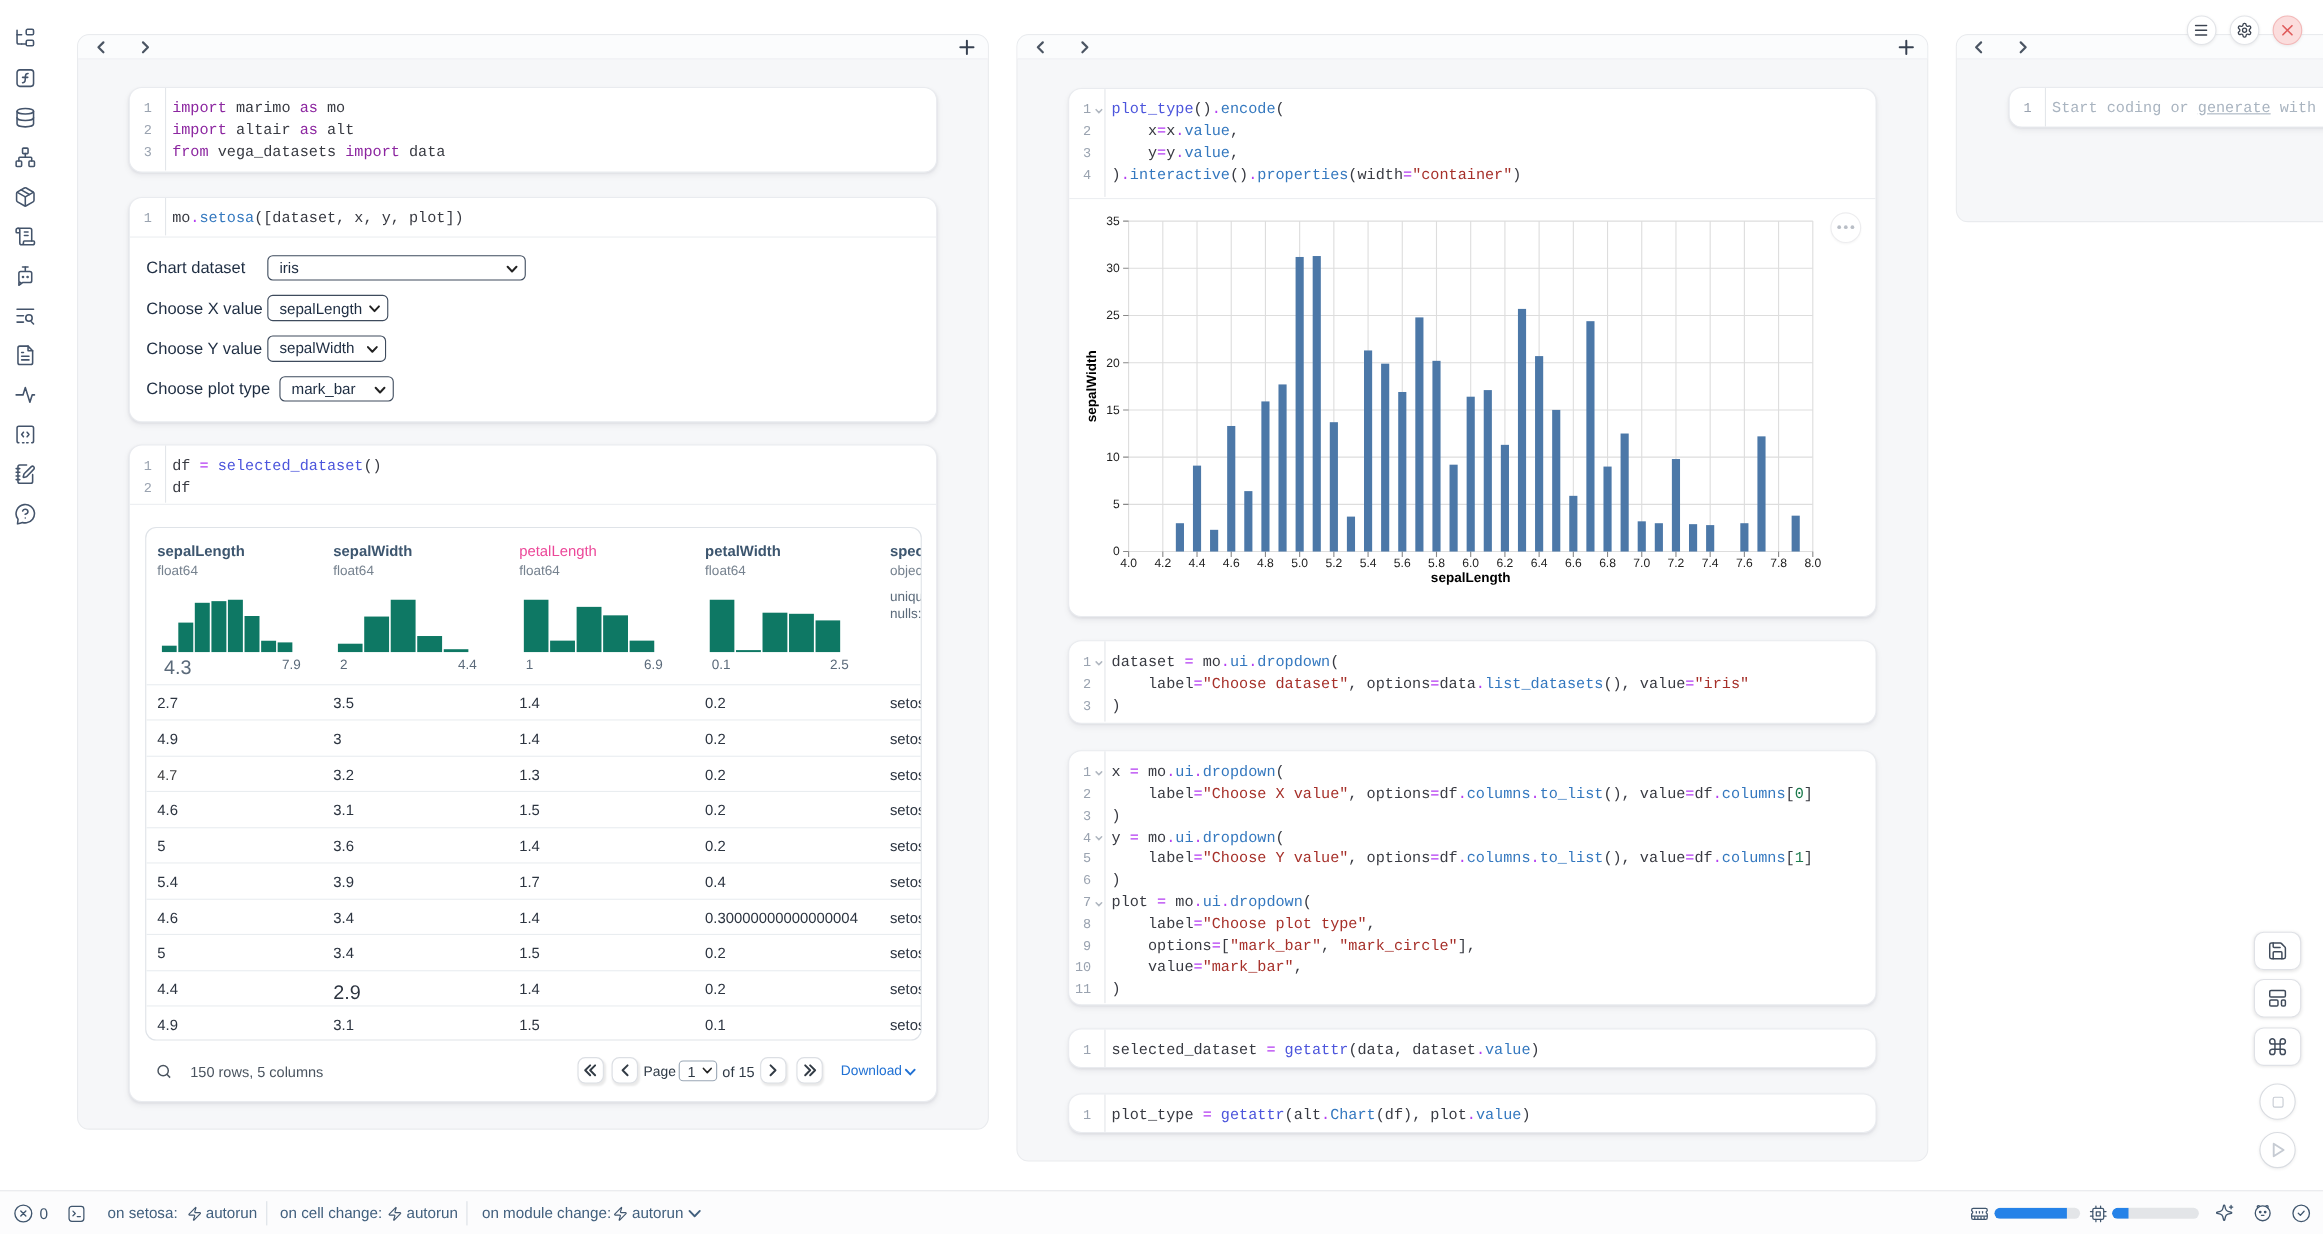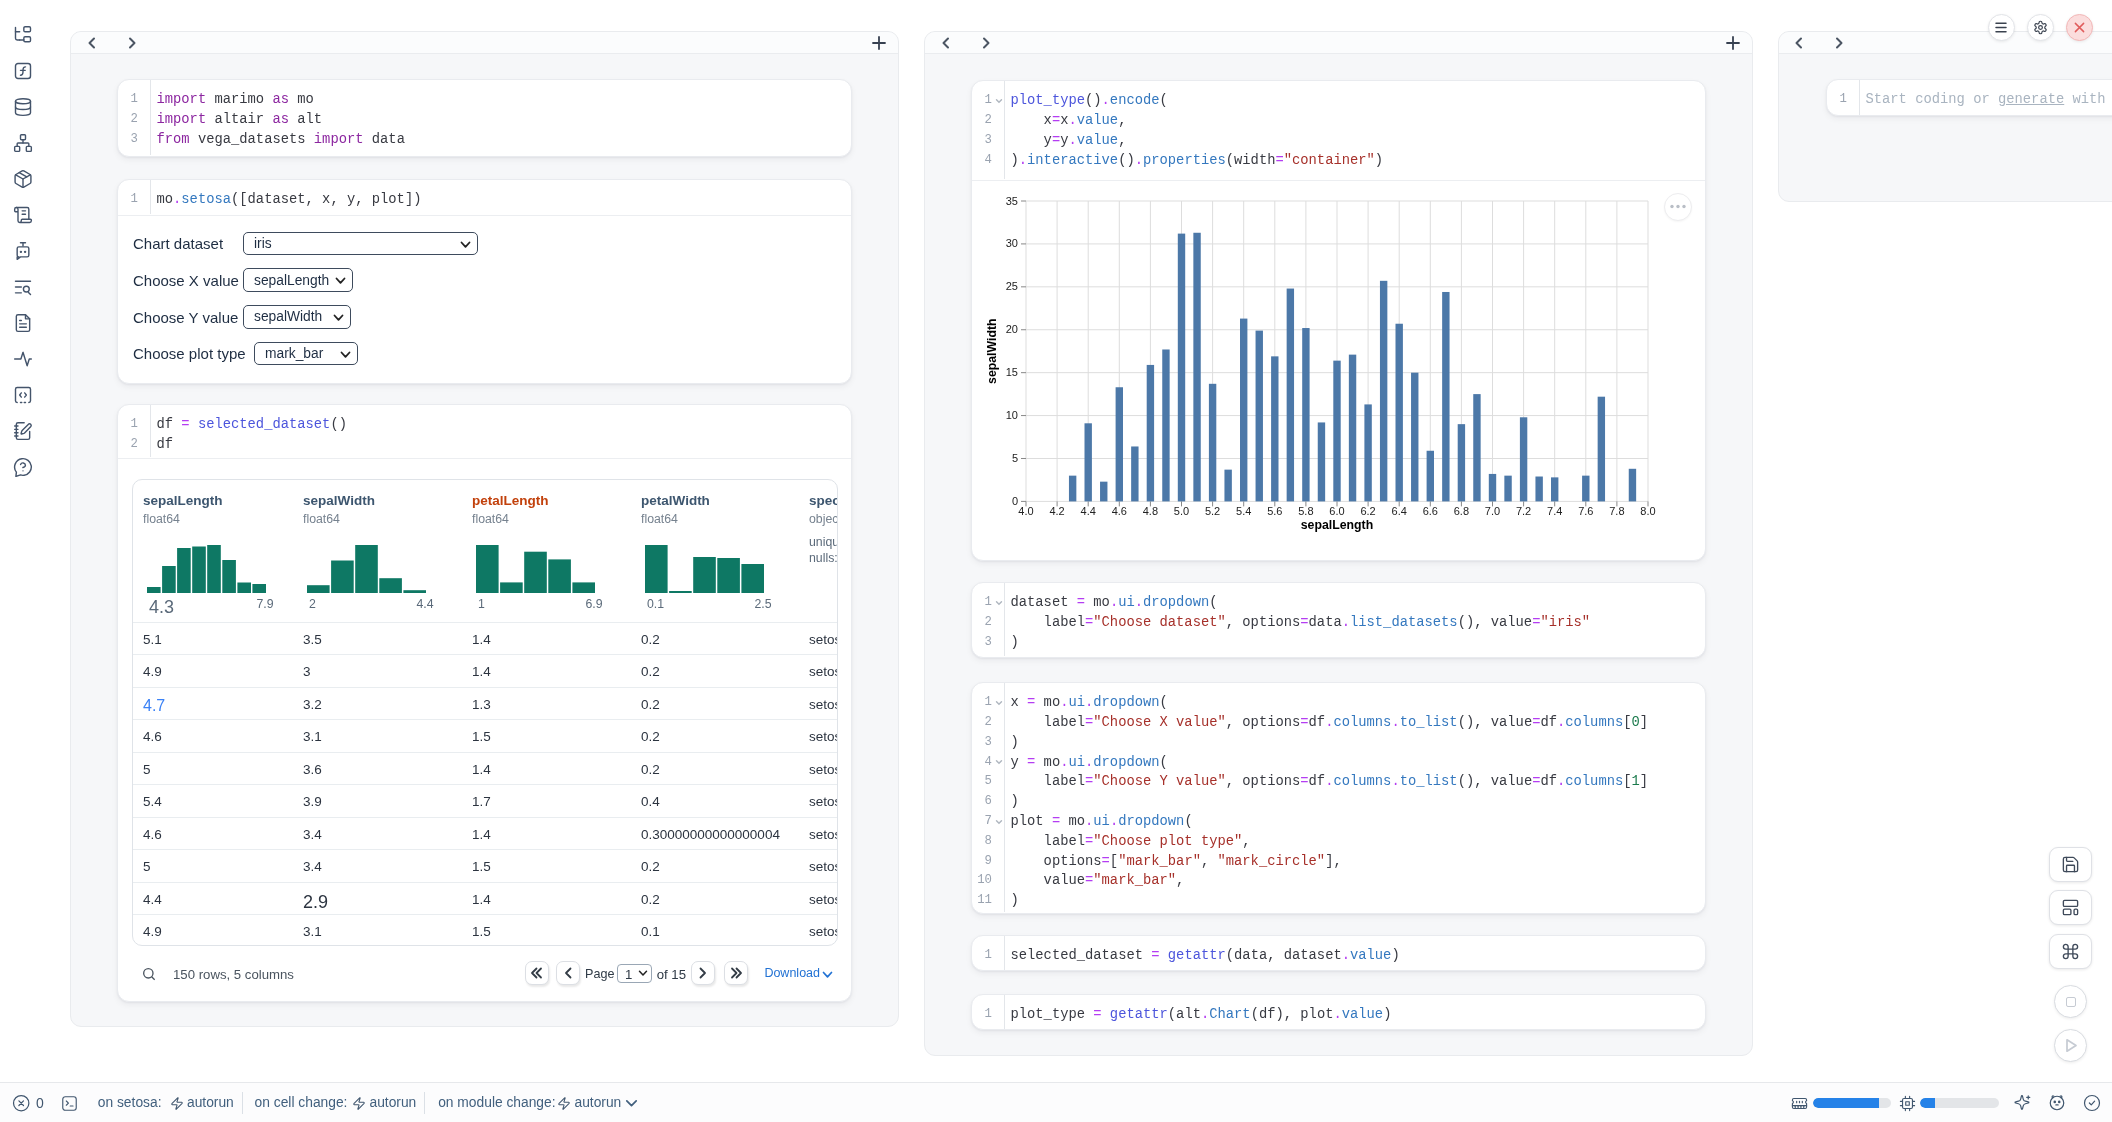--- a/index.html
+++ b/index.html
@@ -183,21 +183,21 @@
 <div class="cell" style="left:117px;top:404px;width:735px;height:598px"></div>
 <div class="gut" style="left:112px;top:415.15px;width:26px;font-size:12.3px"><div class="cl" style="height:19.8px;line-height:19.8px">1</div><div class="cl" style="height:19.8px;line-height:19.8px">2</div></div>
 <div class="code" style="left:156.5px;top:415.15px"><div class="cl" style="height:19.8px;line-height:19.8px">df <span class="o">=</span> <span class="g">selected_dataset</span>()</div><div class="cl" style="height:19.8px;line-height:19.8px">df</div></div>
 <div class="vsep" style="left:150px;top:405px;height:52px"></div>
 <div class="hdiv" style="left:118px;top:458px;width:733px"></div>
 <div class="abs" style="left:132px;top:479px;width:706px;height:467px;background:#fff;border:1px solid #dfe3e8;border-radius:10px;overflow:hidden">
     <div class="abs" style="left:10px;top:13px;font-size:13.5px;font-weight:bold;color:#3d566f">sepalLength</div>
     <div class="abs" style="left:10px;top:32px;font-size:12.3px;color:#76828f">float64</div>
     <div class="abs" style="left:170px;top:13px;font-size:13.5px;font-weight:bold;color:#3d566f">sepalWidth</div>
     <div class="abs" style="left:170px;top:32px;font-size:12.3px;color:#76828f">float64</div>
-    <div class="abs" style="left:339px;top:13px;font-size:13.5px;font-weight:bold;color:#c2410c">petalLength</div>
+    <div class="abs" style="left:339px;top:13px;font-size:13.5px;font-weight:normal;color:#ec4899">petalLength</div>
     <div class="abs" style="left:339px;top:32px;font-size:12.3px;color:#76828f">float64</div>
     <div class="abs" style="left:508px;top:13px;font-size:13.5px;font-weight:bold;color:#3d566f">petalWidth</div>
     <div class="abs" style="left:508px;top:32px;font-size:12.3px;color:#76828f">float64</div>
     <div class="abs" style="left:676px;top:13px;font-size:13.5px;font-weight:bold;color:#3d566f">species</div>
     <div class="abs" style="left:676px;top:32px;font-size:12.3px;color:#76828f">object</div>
     <div class="abs" style="left:676px;top:55px;font-size:12.3px;color:#5b6a7a;line-height:15.5px">unique<br>nulls:</div>
     <svg class="abs" style="left:14px;top:65px" width="119" height="48">
       <rect x="0.0" y="42.0" width="13.6" height="6.0" fill="#0e7864"></rect>
       <rect x="15.1" y="21.0" width="13.6" height="27.0" fill="#0e7864"></rect>
       <rect x="30.1" y="3.0" width="13.6" height="45.0" fill="#0e7864"></rect>
@@ -230,35 +230,35 @@
     <svg class="abs" style="left:512px;top:65px" width="119" height="48">
       <rect x="0.0" y="0.0" width="22.6" height="48.0" fill="#0e7864"></rect>
       <rect x="24.1" y="46.0" width="22.6" height="2.0" fill="#0e7864"></rect>
       <rect x="48.2" y="12.0" width="22.6" height="36.0" fill="#0e7864"></rect>
       <rect x="72.3" y="13.0" width="22.6" height="35.0" fill="#0e7864"></rect>
       <rect x="96.4" y="19.0" width="22.6" height="29.0" fill="#0e7864"></rect>
     </svg>
     <div class="abs" style="left:514px;top:117px;font-size:12.3px;color:#5b6a7a">0.1</div>
     <div class="abs" style="left:610px;top:117px;width:40px;text-align:center;font-size:12.3px;color:#5b6a7a">2.5</div>
     <div class="abs" style="left:0;top:142.0px;width:706px;height:32.45px;border-top:1px solid #e9edf0">
-      <span class="abs" style="left:10px;top:9px;font-size:13.5px;color:#2c3440;white-space:nowrap">5.1</span>
+      <span class="abs" style="left:10px;top:9px;font-size:13.5px;color:#2c3440;white-space:nowrap">2.7</span>
       <span class="abs" style="left:170px;top:9px;font-size:13.5px;color:#2c3440;white-space:nowrap">3.5</span>
       <span class="abs" style="left:339px;top:9px;font-size:13.5px;color:#2c3440;white-space:nowrap">1.4</span>
       <span class="abs" style="left:508px;top:9px;font-size:13.5px;color:#2c3440;white-space:nowrap">0.2</span>
       <span class="abs" style="left:676px;top:9px;font-size:13.5px;color:#2c3440;white-space:nowrap">setosa</span>
     </div>
     <div class="abs" style="left:0;top:174.4px;width:706px;height:32.45px;border-top:1px solid #e9edf0">
       <span class="abs" style="left:10px;top:9px;font-size:13.5px;color:#2c3440;white-space:nowrap">4.9</span>
       <span class="abs" style="left:170px;top:9px;font-size:13.5px;color:#2c3440;white-space:nowrap">3</span>
       <span class="abs" style="left:339px;top:9px;font-size:13.5px;color:#2c3440;white-space:nowrap">1.4</span>
       <span class="abs" style="left:508px;top:9px;font-size:13.5px;color:#2c3440;white-space:nowrap">0.2</span>
       <span class="abs" style="left:676px;top:9px;font-size:13.5px;color:#2c3440;white-space:nowrap">setosa</span>
     </div>
     <div class="abs" style="left:0;top:206.9px;width:706px;height:32.45px;border-top:1px solid #e9edf0">
-      <span class="abs" style="left:10px;top:9px;font-size:16px;color:#3b82f6;white-space:nowrap">4.7</span>
+      <span class="abs" style="left:10px;top:9px;font-size:13px;color:#404040;white-space:nowrap">4.7</span>
       <span class="abs" style="left:170px;top:9px;font-size:13.5px;color:#2c3440;white-space:nowrap">3.2</span>
       <span class="abs" style="left:339px;top:9px;font-size:13.5px;color:#2c3440;white-space:nowrap">1.3</span>
       <span class="abs" style="left:508px;top:9px;font-size:13.5px;color:#2c3440;white-space:nowrap">0.2</span>
       <span class="abs" style="left:676px;top:9px;font-size:13.5px;color:#2c3440;white-space:nowrap">setosa</span>
     </div>
     <div class="abs" style="left:0;top:239.4px;width:706px;height:32.45px;border-top:1px solid #e9edf0">
       <span class="abs" style="left:10px;top:9px;font-size:13.5px;color:#2c3440;white-space:nowrap">4.6</span>
       <span class="abs" style="left:170px;top:9px;font-size:13.5px;color:#2c3440;white-space:nowrap">3.1</span>
       <span class="abs" style="left:339px;top:9px;font-size:13.5px;color:#2c3440;white-space:nowrap">1.5</span>
       <span class="abs" style="left:508px;top:9px;font-size:13.5px;color:#2c3440;white-space:nowrap">0.2</span>

